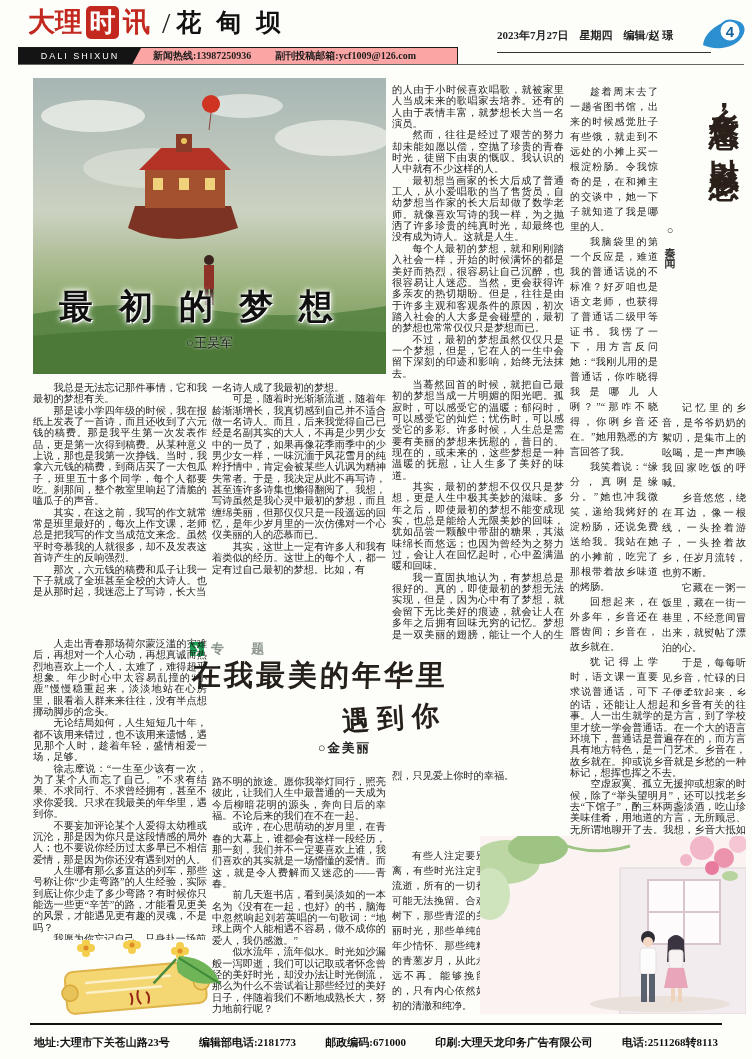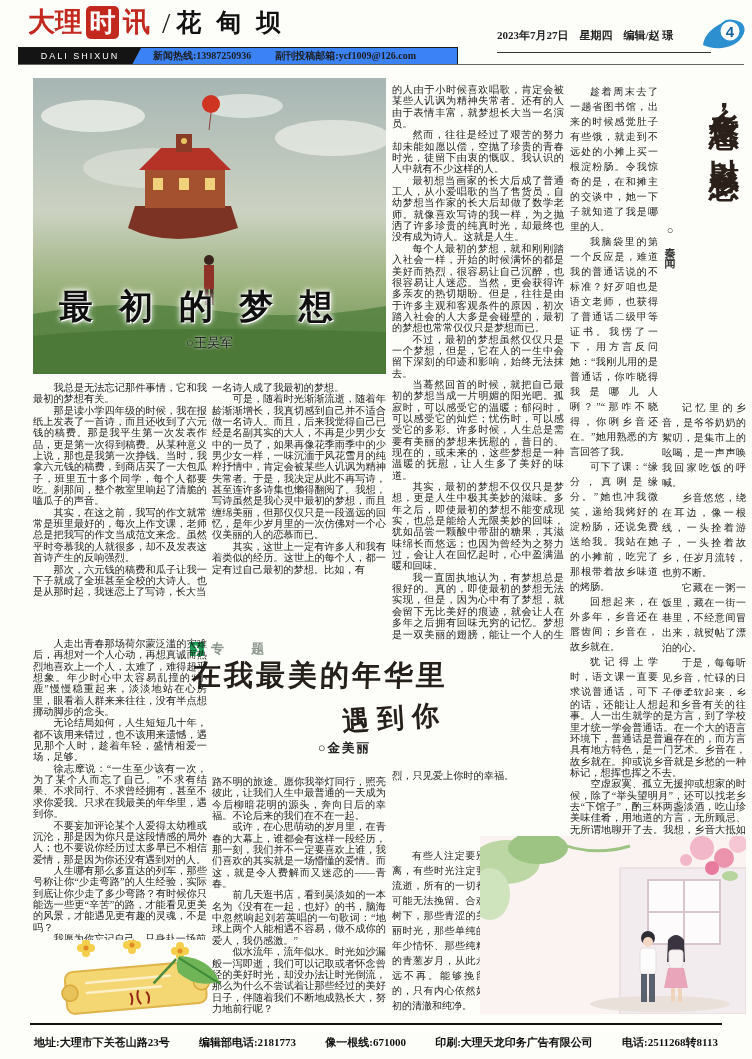--- a/index.html
+++ b/index.html
@@ -7,21 +7,21 @@
         font-family:"Liberation Serif","DejaVu Serif",serif;color:#1d1d1d;}
   .abs{position:absolute;}
 
   
   .masthead{left:28px;top:6px;display:flex;align-items:center;gap:4px;}
   .brand-cn1,.brand-cn3{font-size:27px;font-weight:700;color:#c3281e;line-height:1;}
   .brand-block{width:33px;height:33px;background:#c3281e;border-radius:5px;color:#fff;font-size:26px;
                font-weight:700;display:flex;align-items:center;justify-content:center;line-height:1;}
   .brand-slash{font-size:30px;color:#222;font-weight:400;margin:0 2px 0 8px;line-height:1;}
   .edition{font-size:25px;font-weight:700;color:#111;letter-spacing:15px;line-height:1;white-space:nowrap;}
-  .ribbon{left:18px;top:47px;width:438px;height:16px;display:flex;align-items:stretch;border:1px solid #1a1a1a;background:#3b82f6;}
+  .ribbon{left:18px;top:47px;width:438px;height:16px;display:flex;align-items:stretch;border:1px solid #1a1a1a;background:#fca5a5;}
   .ribbon-en{background:#141414;color:#fff;font-family:"Liberation Sans",sans-serif;font-size:9px;
              letter-spacing:2px;display:flex;align-items:center;justify-content:center;width:122px;
              clip-path:polygon(0 0,100% 0,93% 100%,0 100%);}
   .ribbon-txt{font-size:10px;font-weight:700;display:flex;align-items:center;padding:0 12px;white-space:nowrap;}
   .dateline{left:497px;top:28px;width:214px;font-size:11px;font-weight:700;color:#222;
             border-bottom:1.5px solid #333;padding-bottom:9px;white-space:nowrap;}
   .header-rule{left:18px;top:64px;width:726px;height:1px;background:#666;}
   .page-badge{left:700px;top:16px;}
 
   
@@ -148,34 +148,34 @@
       <p class="para">那是读小学四年级的时候，我在报纸上发表了一首诗，而且还收到了六元钱的稿费。那是我平生第一次发表作品，更是第一次得到稿费。从某种意义上说，那也是我第一次挣钱。当时，我拿六元钱的稿费，到商店买了一大包瓜子，班里五十多个同学，每个人都要吃。刹那间，整个教室里响起了清脆的嗑瓜子的声音。</p>
       <p class="para">其实，在这之前，我写的作文就常常是班里最好的，每次上作文课，老师总是把我写的作文当成范文来念。虽然平时夸慕我的人就很多，却不及发表这首诗产生的反响强烈。</p>
       <p class="para">那次，六元钱的稿费和瓜子让我一下子就成了全班甚至全校的大诗人。也是从那时起，我迷恋上了写诗，长大当</p>
     </div>
   <div id="dream-col2" class="abs art-col cont-first">
       <p class="para">一名诗人成了我最初的梦想。</p>
       <p class="para">可是，随着时光渐渐流逝，随着年龄渐渐增长，我真切感到自己并不适合做一名诗人。而且，后来我觉得自己已经是名副其实的大人，不再是少男少女中的一员了，如果再像花季雨季中的少男少女一样，一味沉湎于风花雪月的纯粹抒情中，肯定会被某些人讥讽为精神失常者。于是，我决定从此不再写诗，甚至连许多诗集也懒得翻阅了。我想，写诗虽然是我心灵中最初的梦想，而且缠绵美丽，但那仅仅只是一段遥远的回忆，是年少岁月里的一次仿佛对一个心仪美丽的人的恋慕而已。</p>
       <p class="para">其实，这世上一定有许多人和我有着类似的经历。这世上的每个人，都一定有过自己最初的梦想。比如，有</p>
     </div>
   <div id="dream-col3" class="abs art-col cont-first">
-      <p class="para">的人由于小时候喜欢唱歌，肯定会被某些人讥讽为精神失常者。还有的人由于表情丰富，就梦想长大当一名演员。</p>
+      <p class="para">的人由于小时候喜欢唱歌，就被家里人当成未来的歌唱家去培养。还有的人由于表情丰富，就梦想长大当一名演员。</p>
       <p class="para">然而，往往是经过了艰苦的努力却未能如愿以偿，空抛了珍贵的青春时光，徒留下由衷的慨叹。我认识的人中就有不少这样的人。</p>
       <p class="para">最初想当画家的长大后成了普通工人，从小爱唱歌的当了售货员，自幼梦想当作家的长大后却做了数学老师。就像喜欢写诗的我一样，为之抛洒了许多珍贵的纯真时光，却最终也没有成为诗人。这就是人生。</p>
       <p class="para">每个人最初的梦想，就和刚刚踏入社会一样，开始的时候满怀的都是美好而热烈，很容易让自己沉醉，也很容易让人迷恋。当然，更会获得许多亲友的热切期盼。但是，往往是由于许多主观和客观条件的原因，初次踏入社会的人大多是会碰壁的，最初的梦想也常常仅仅只是梦想而已。</p>
       <p class="para">不过，最初的梦想虽然仅仅只是一个梦想，但是，它在人的一生中会留下深刻的印迹和影响，始终无法抹去。</p>
       <p class="para">当蓦然回首的时候，就把自己最初的梦想当成一片明媚的阳光吧。孤寂时，可以感受它的温暖；郁闷时，可以感受它的灿烂；忧伤时，可以感受它的多彩。许多时候，人生总是需要有美丽的梦想来抚慰的，昔日的、现在的，或未来的，这些梦想是一种温暖的抚慰，让人生多了美好的味道。</p>
       <p class="para">其实，最初的梦想不仅仅只是梦想，更是人生中极其美妙的滋味。多年之后，即使最初的梦想不能变成现实，也总是能给人无限美妙的回味，犹如品尝一颗酸中带甜的糖果，其滋味绵长而悠远；也因为曾经为之努力过，会让人在回忆起时，心中盈满温暖和回味。</p>
       <p class="para">我一直固执地认为，有梦想总是很好的。真的，即使最初的梦想无法实现，但是，因为心中有了梦想，就会留下无比美好的痕迹，就会让人在多年之后拥有回味无穷的记忆。梦想是一双美丽的翅膀，能让一个人的生命飞进绚丽多彩的天空。</p>
     </div>
 
   <div id="xy-colA" class="abs art-col narrow">
       <p class="para">趁着周末去了一趟省图书馆，出来的时候感觉肚子有些饿，就走到不远处的小摊上买一根淀粉肠。令我惊奇的是，在和摊主的交谈中，她一下子就知道了我是哪里的人。</p>
       <p class="para">我脑袋里的第一个反应是，难道我的普通话说的不标准？好歹咱也是语文老师，也获得了普通话二级甲等证书。我愣了一下，用方言反问她：“我刚儿用的是普通话，你咋晓得我是哪儿人咧？”“那咋不晓得，你咧乡音还在。”她用熟悉的方言回答了我。</p>
-      <p class="para">可下了课：“缘分，真咧是缘分。”她也冲我微笑，递给我烤好的淀粉肠，还说免费送给我。我站在她的小摊前，吃完了那根带着故乡味道的烤肠。</p>
+      <p class="para">我笑着说：“缘分，真咧是缘分。”她也冲我微笑，递给我烤好的淀粉肠，还说免费送给我。我站在她的小摊前，吃完了那根带着故乡味道的烤肠。</p>
       <p class="para">回想起来，在外多年，乡音还在唇齿间；乡音在，故乡就在。</p>
       <p class="para">犹记得上学时，语文课一直要求说普通话，可下了课，大家到哪儿都说方言。有人笑着说：“我们是老乡，一搭上话，就不至于想家了。”</p>
       <p class="para">可能正因如此，大学里最开心的事就是遇见老乡，倍感幸运。“老乡见老乡”，毕业后带侄子回乡遇过老乡，满口全是乡音，聊得来、互相亲近。</p>
     </div>
 
   <div id="xy-title" class="abs">
     <div class="v-title">乡音悠悠，以慰乡愁</div>
     <div class="v-author">○秦 闻</div>
   </div>
 
@@ -298,18 +298,18 @@
         <rect x="191" y="152" width="4" height="14" fill="#f0d3bd"></rect>
         <rect x="198" y="152" width="4" height="14" fill="#f0d3bd"></rect>
       </g>
     </svg>
   </div>
 
   <div class="abs footer-rule"></div>
   <div class="abs footer-row">
       <p class="footer-item">地址:大理市下关苍山路23号</p>
       <p class="footer-item">编辑部电话:2181773</p>
-      <p class="footer-item">像一根线:671000</p>
+      <p class="footer-item">邮政编码:671000</p>
       <p class="footer-item">印刷:大理天龙印务广告有限公司</p>
       <p class="footer-item">电话:2511268转8113</p>
     </div>
 
 </div>
 
 </body></html>

